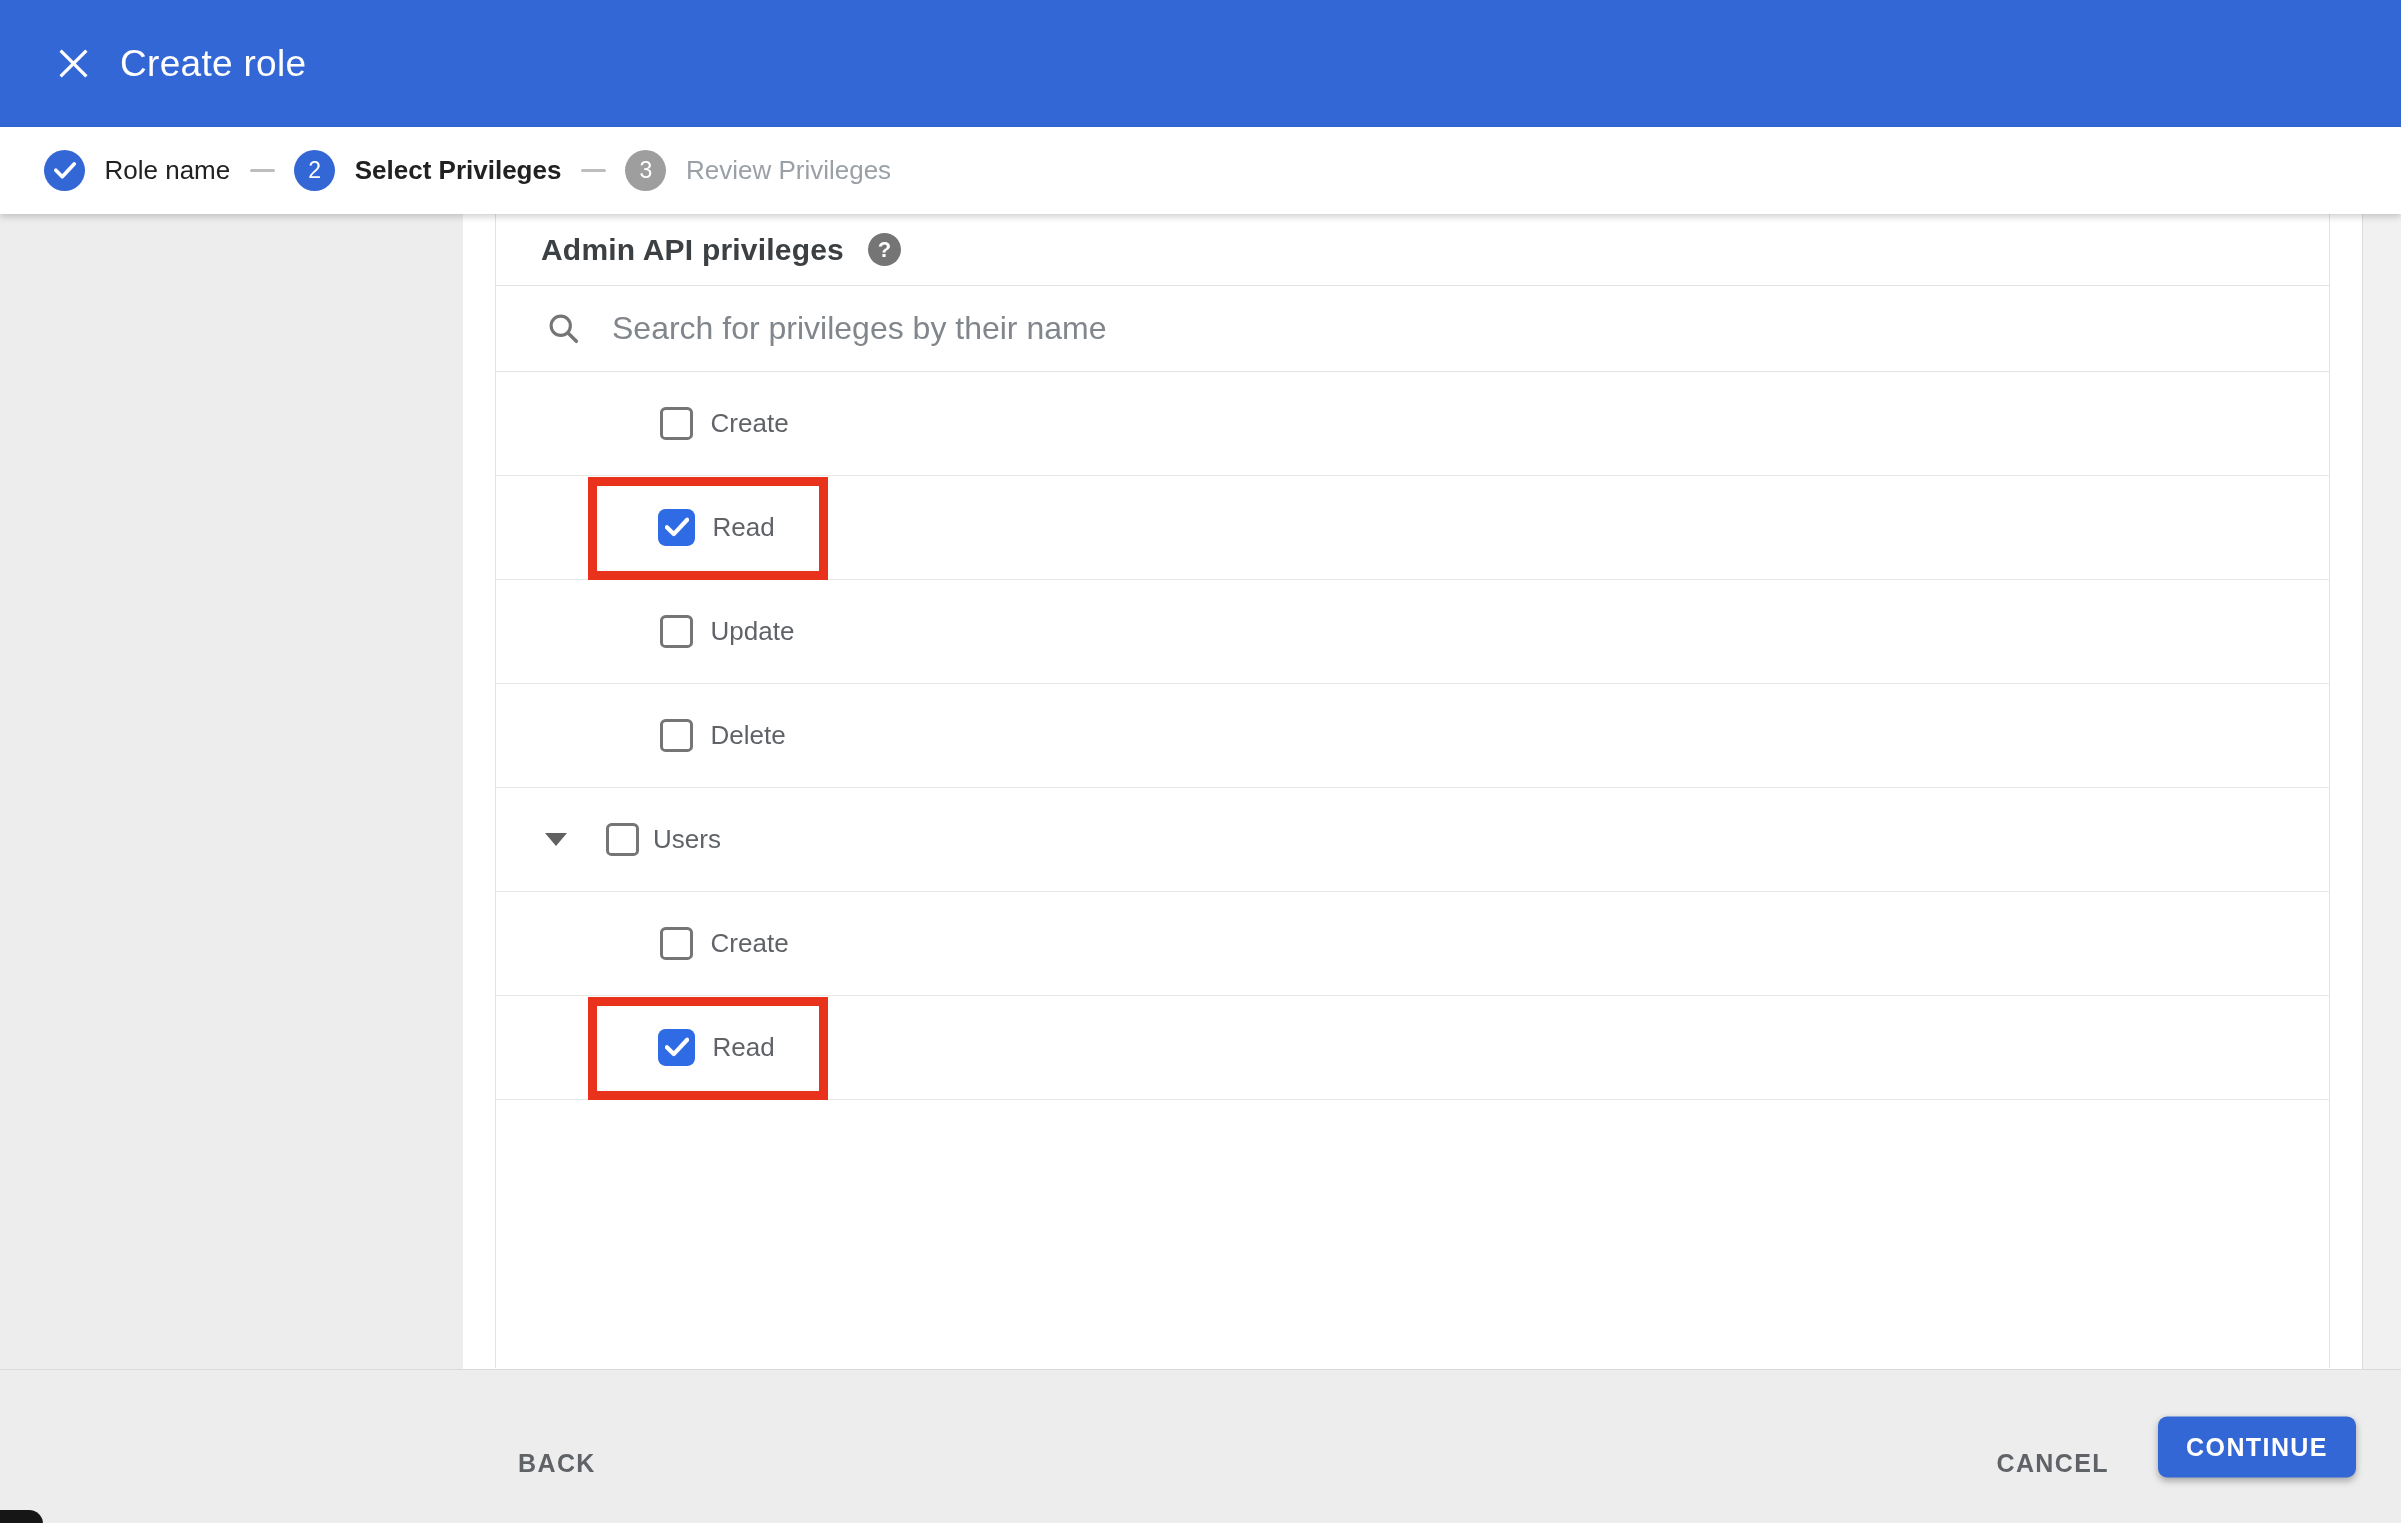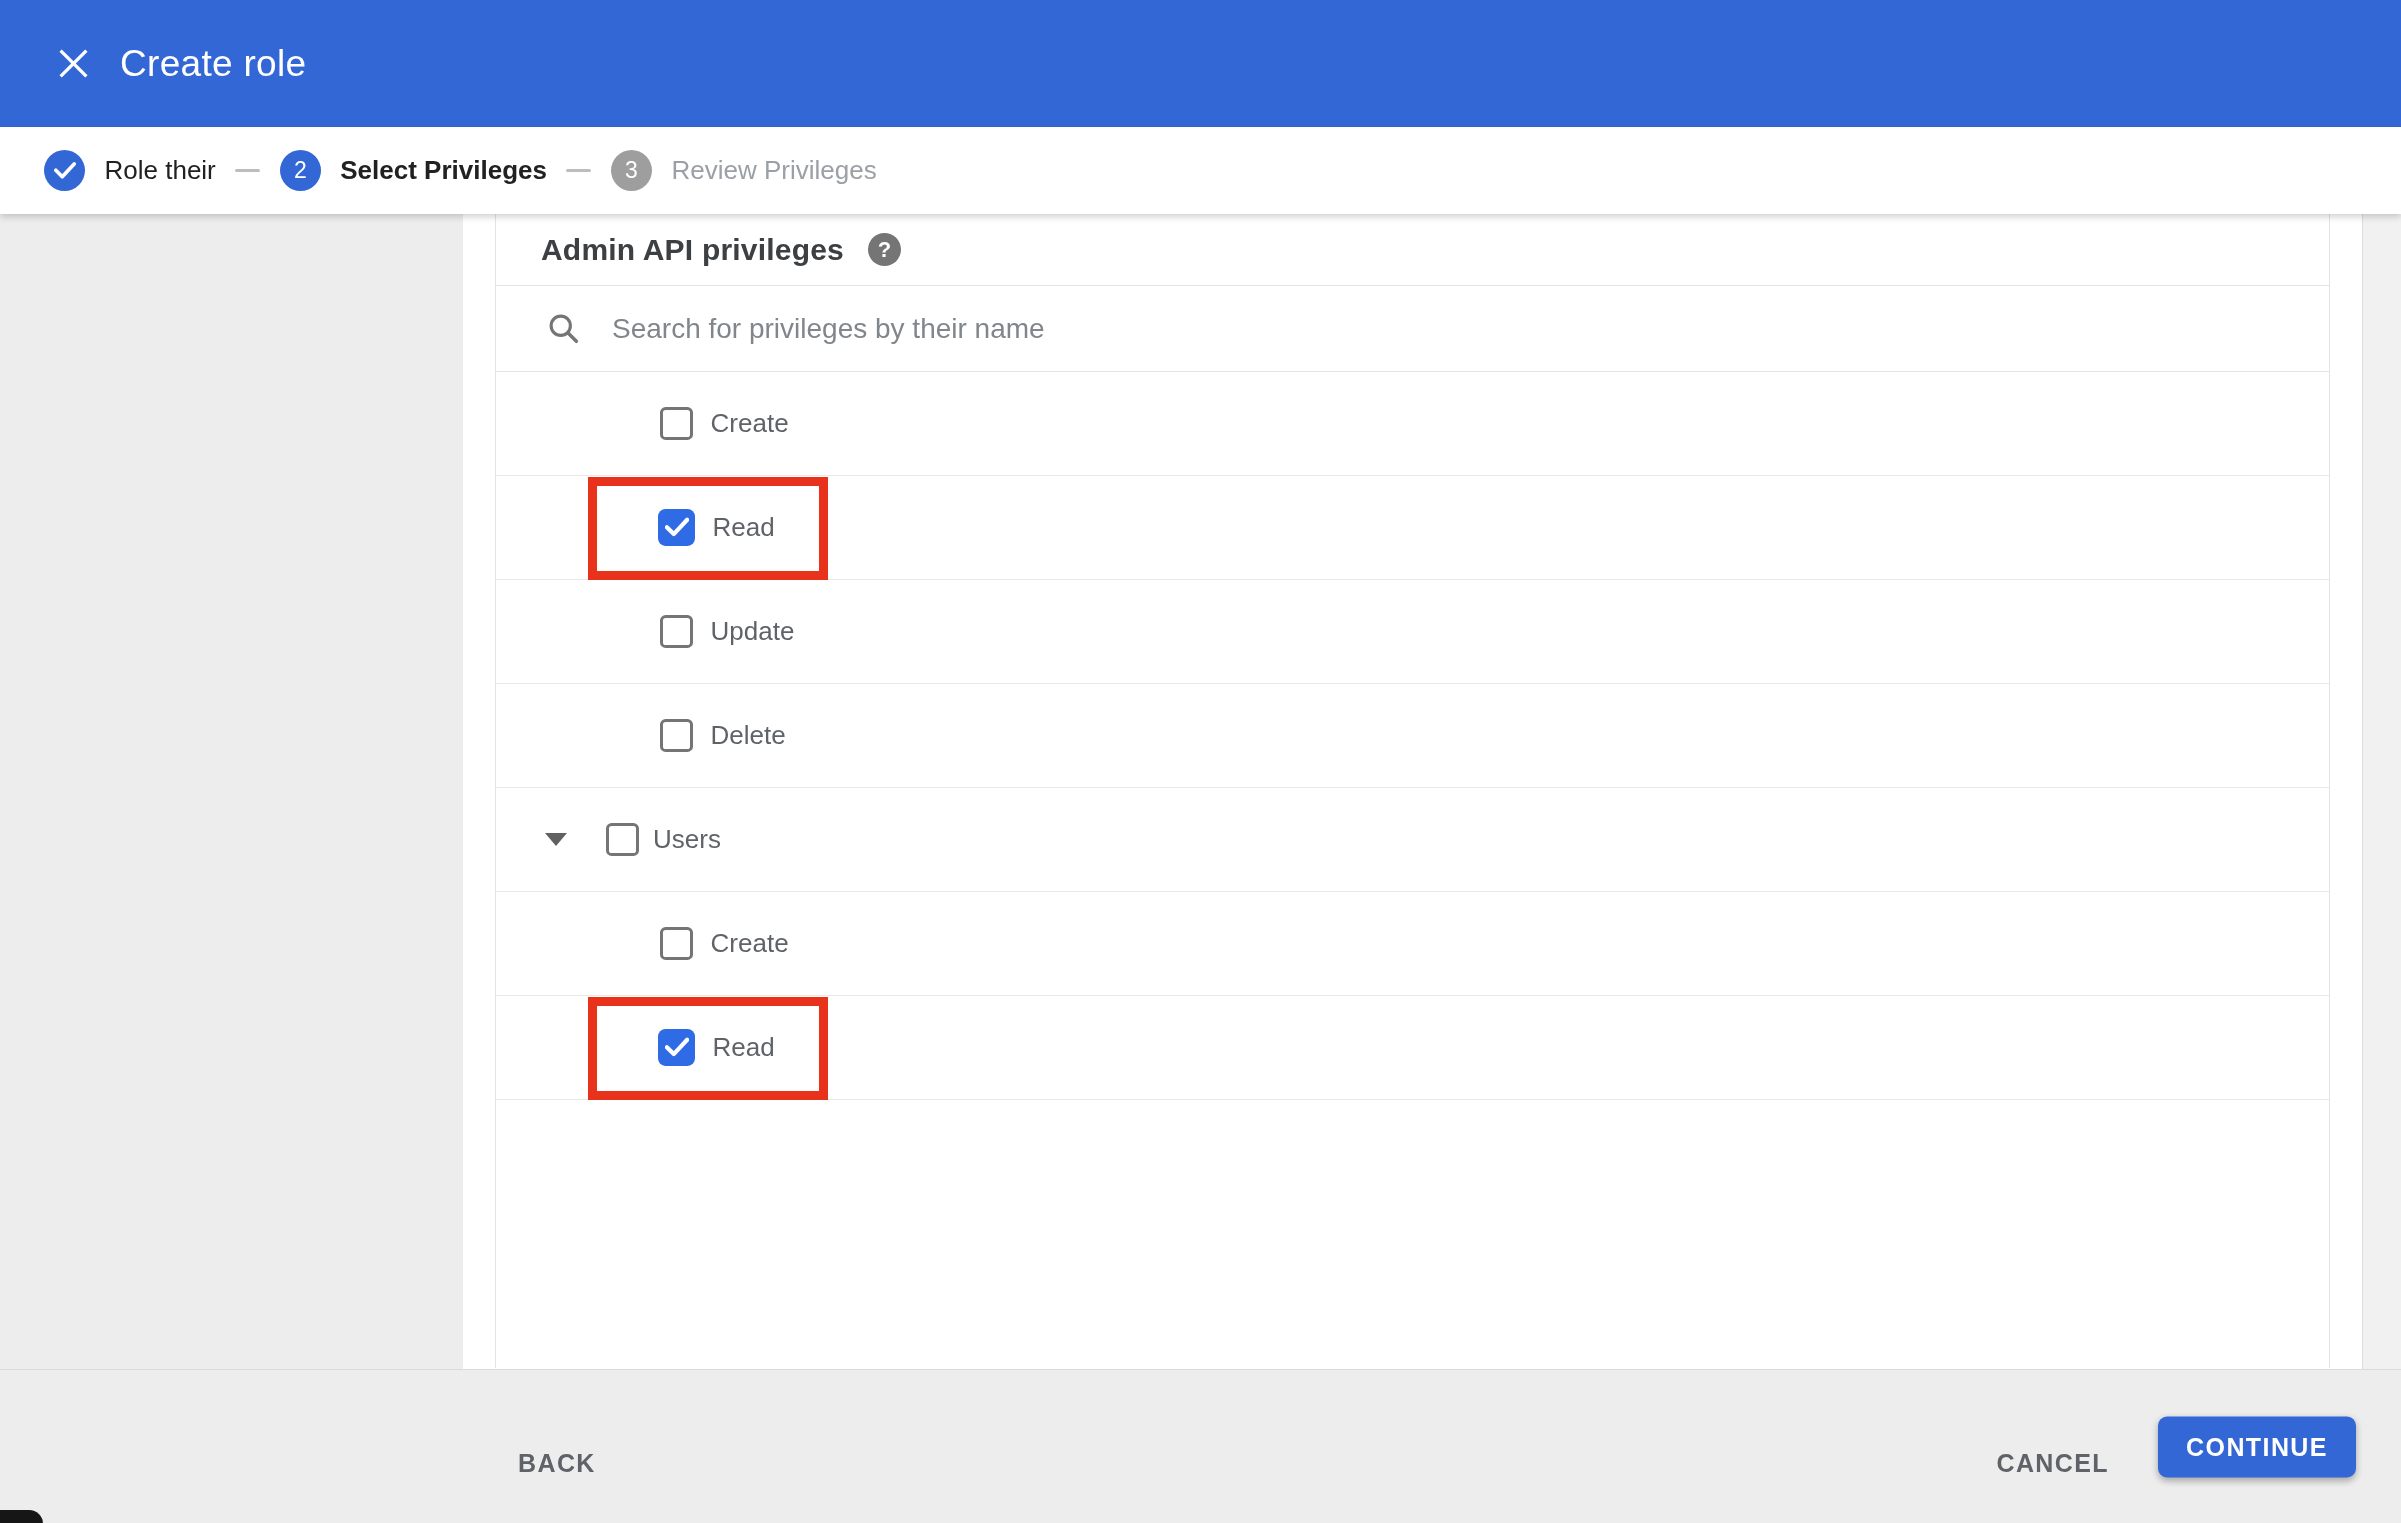--- a/index.html
+++ b/index.html
@@ -60,21 +60,21 @@
   .help-icon{
     margin-left:24px;width:33px;height:33px;border-radius:50%;background:#757575;
     color:#ffffff;font-size:22px;font-weight:700;display:flex;align-items:center;justify-content:center;
     cursor:pointer;
   }
   .search-row{
     height:86px;display:flex;align-items:center;padding-left:51px;
     border-bottom:0.9px solid #e3e3e3;box-sizing:border-box;
   }
   .search-input{
-    border:none;outline:none;font-size:28px;color:#3c4043;margin-left:30px;width:1392px;
+    border:none;outline:none;font-size:32px;color:#3c4043;margin-left:30px;width:1392px;
     font-family:"Liberation Sans","DejaVu Sans",sans-serif;background:transparent;
   }
   .search-input::placeholder{color:#80868b;opacity:1;}
   .table-header{
     height:96px;background:#f4f4f4;display:flex;align-items:center;padding-left:45px;
     border-bottom:0.9px solid #e0e0e0;box-sizing:border-box;
   }
   .table-header-label{font-size:26px;font-weight:700;color:#3c4043;}
   
   .priv-row{
@@ -139,21 +139,21 @@
   <div class="appbar-title">Create role</div>
 </div>
 
 <div class="stepper">
   <div class="step">
     <div class="step-circle blue">
       <svg width="22" height="18.6" viewBox="0 0 24 20">
         <polyline points="2,10 9,17 22,3" fill="none" stroke="#ffffff" stroke-width="4" stroke-linecap="round" stroke-linejoin="round"></polyline>
       </svg>
     </div>
-    <div class="step-label">Role their</div>
+    <div class="step-label">Role name</div>
   </div>
   <div class="step-dash"></div>
   <div class="step">
     <div class="step-circle blue">2</div>
     <div class="step-label bold">Select Privileges</div>
   </div>
   <div class="step-dash"></div>
   <div class="step">
     <div class="step-circle gray">3</div>
     <div class="step-label muted">Review Privileges</div>

